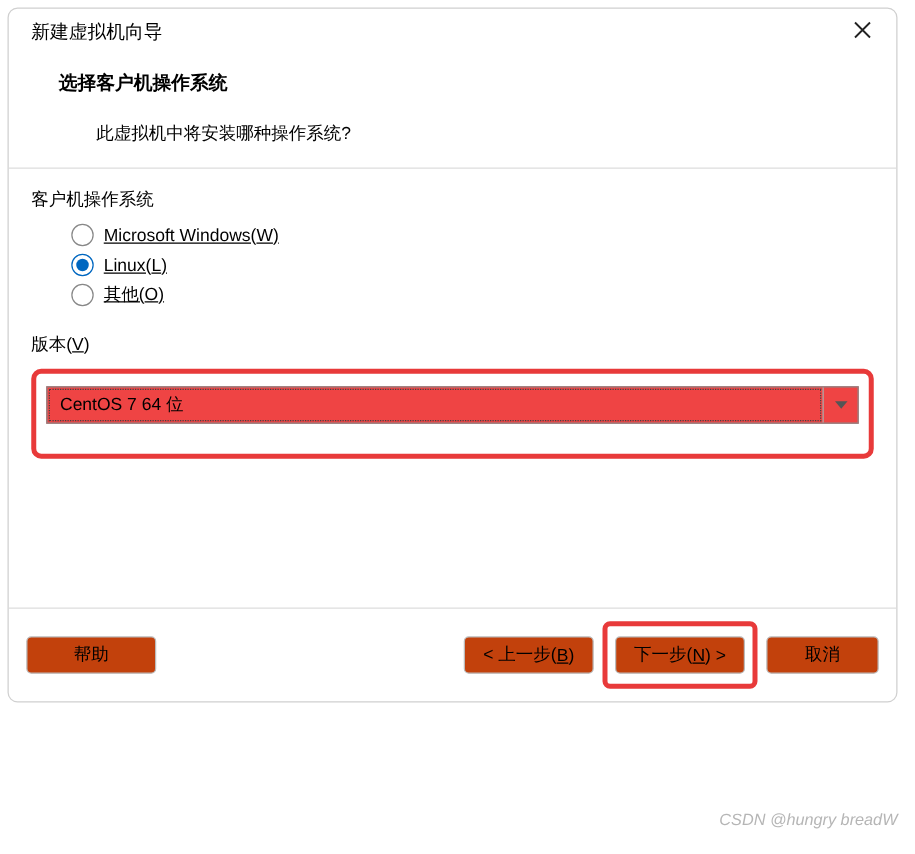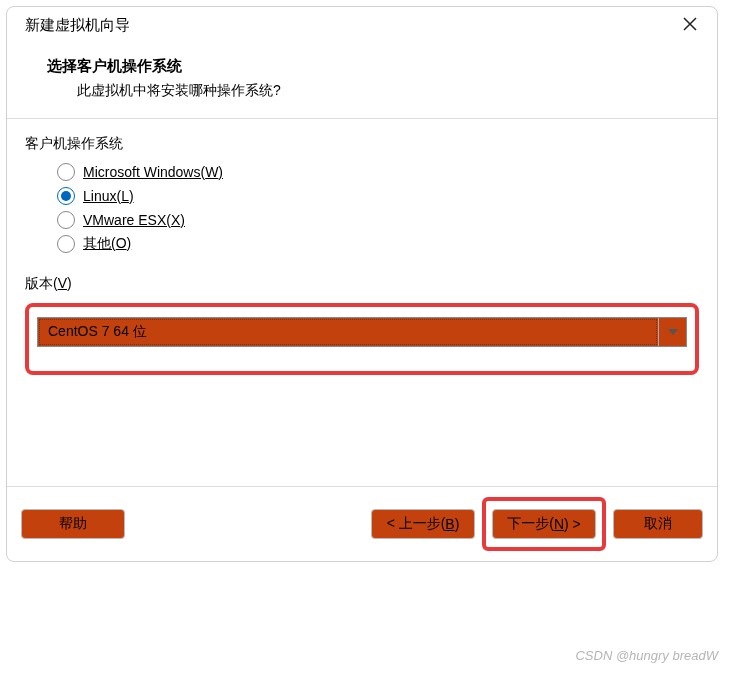--- a/index.html
+++ b/index.html
@@ -25,21 +25,21 @@
       padding: 0 12px 0 18px;
       font-size: 15px;
     }
     
     .close-btn { font-size: 18px; cursor: pointer; padding: 4px 8px; }
     
     .header {
       padding: 14px 18px 18px 40px;
       border-bottom: 1px solid #ddd;
     }
-    .header-title { font-size: 15px; font-weight: bold; margin-bottom: 6px; }
+    .header-title { font-size: 15px; font-weight: bold; margin-bottom: 22px; }
     .header-sub { font-size: 14px; padding-left: 30px; }
     
     .content {
       flex: 1;
       padding: 16px 18px;
       font-size: 14px;
       position: relative;
     }
     
     .group-label { font-size: 14px; margin-bottom: 10px; }
@@ -62,21 +62,21 @@
       border: 4px solid #e83a3a;
       border-radius: 8px;
       padding: 10px 8px 24px 8px;
       margin-top: 8px;
     }
     
     .combo {
       display: flex;
       border: 1px solid #888;
       height: 30px;
-      background: #c2410c;
+      background: #ef4444;
     }
     .combo-text {
       flex: 1;
       padding: 4px 8px;
       font-size: 14px;
       border: 1px dotted #444;
       margin: 1px;
       display: flex;
       align-items: center;
     }
@@ -159,26 +159,20 @@
         </div>
       </div>
 
       <div class="radio-row">
         <div class="radio selected"></div>
         <div class="radio-label">
           <span>Linux(</span><span style="text-decoration:underline">L</span><span>)</span>
         </div>
       </div>
 
-      <div class="radio-row">
-        <div class="radio"></div>
-        <div class="radio-label">
-          <span>VMware ESX(</span><span style="text-decoration:underline">X</span><span>)</span>
-        </div>
-      </div>
 
       <div class="radio-row">
         <div class="radio"></div>
         <div class="radio-label">
           <span>其他(</span><span style="text-decoration:underline">O</span><span>)</span>
         </div>
       </div>
 
     </div>
 

